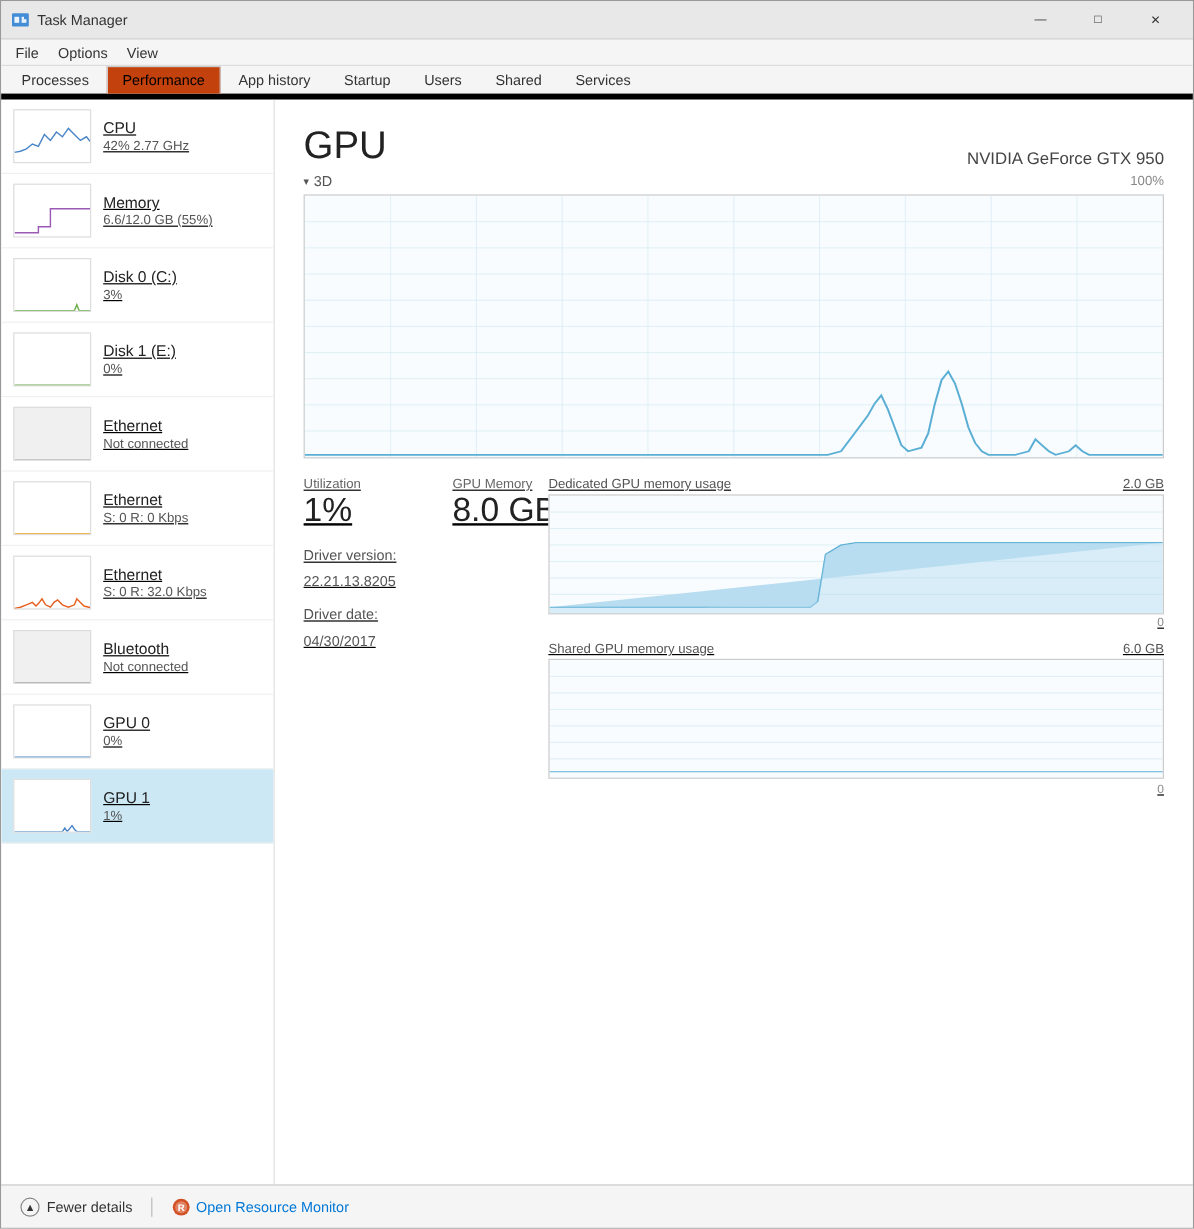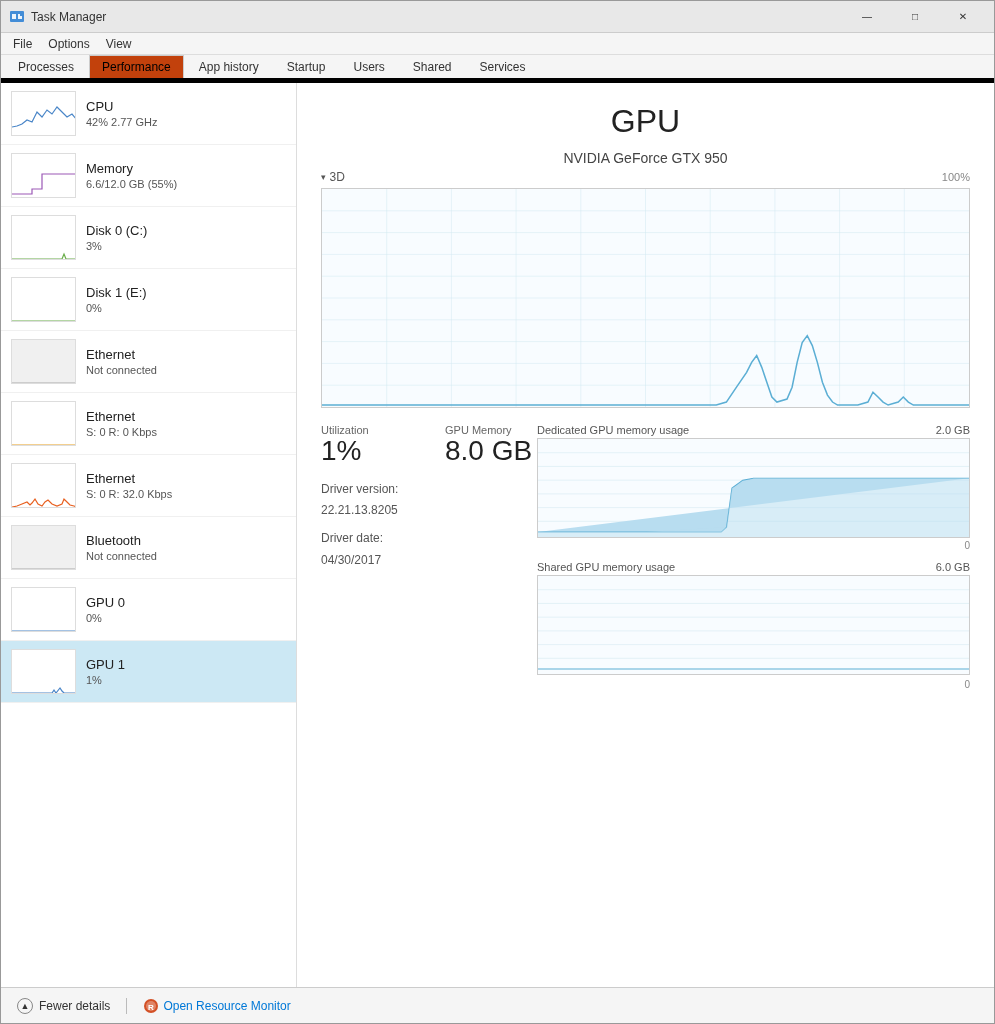--- a/index.html
+++ b/index.html
@@ -16,51 +16,51 @@
     .menubar { background: #f5f5f5; height: 22px; display: flex; align-items: center; padding: 0 4px; border-bottom: 1px solid #ddd; }
     .menu-item { padding: 2px 8px; font-size: 12px; cursor: pointer; color: #333; }
 
     .tabbar { background: #f5f5f5; height: 28px; display: flex; align-items: flex-end; padding: 0 4px; border-bottom: 5px solid #000000; }
     .tab { padding: 4px 12px; font-size: 12px; cursor: pointer; color: #333; border: 1px solid transparent; border-bottom: none; margin-right: 2px; background: transparent; }
     .tab.active { background: #c2410c; border-color: #ccc; border-bottom-color: white; color: #000; }
 
     .content { display: flex; flex: 1; overflow: hidden; }
 
     
-    .sidebar { width: 296px; background: white; border-right: 1px solid #ddd; overflow-y: auto; }
+    .sidebar { width: 228px; background: white; border-right: 1px solid #ddd; overflow-y: auto; text-decoration: underline; }
     .sidebar-item { display: flex; align-items: center; padding: 8px 10px; cursor: pointer; border-bottom: 1px solid #f0f0f0; }
     .sidebar-item.active { background: #cce8f4; }
     .sidebar-thumb { width: 65px; height: 45px; border: 1px solid #ddd; margin-right: 10px; flex-shrink: 0; position: relative; overflow: hidden; background: white; }
     .sidebar-info { flex: 1; }
     .sidebar-name { font-size: 13px; color: #222; font-weight: 400; }
     .sidebar-value { font-size: 11px; color: #555; margin-top: 2px; }
 
     
     .main { flex: 1; background: white; padding: 20px 24px; overflow-y: auto; }
 
-    .gpu-header { display: flex; justify-content: space-between; align-items: center; margin-bottom: 4px; flex-direction: column; }
+    .gpu-header { display: flex; justify-content: space-between; align-items: flex-end; margin-bottom: 4px; }
     .gpu-title { font-size: 32px; font-weight: 300; color: #222; }
     .gpu-model { font-size: 14px; color: #444; text-align: right; margin-top: 10px; }
 
     .section-label { font-size: 12px; color: #555; margin-bottom: 4px; display: flex; align-items: center; gap: 4px; }
 
     .chart-area { border: 1px solid #ccc; background: #f8fcff; position: relative; margin-bottom: 16px; }
 
     
     .stats-row { display: flex; gap: 24px; margin-bottom: 12px; }
     .stat-block { min-width: 100px; }
     .stat-label { font-size: 11px; color: #666; }
     .stat-value { font-size: 28px; font-weight: 300; color: #222; line-height: 1.1; }
 
     .info-block { font-size: 12px; color: #555; line-height: 1.8; }
     .bottom-chart-wrap { position: relative; }
     .bottom-chart-label { font-size: 11px; color: #555; margin-bottom: 2px; display: flex; justify-content: space-between; }
     .bottom-chart-area { border: 1px solid #ccc; background: #f8fcff; position: relative; }
 
-    .lower-row { display: flex; gap: 16px; margin-top: 12px; }
+    .lower-row { display: flex; gap: 4px; margin-top: 12px; text-decoration: underline; }
     .lower-left { width: 200px; flex-shrink: 0; }
     .lower-right { flex: 1; }
 
     
     .footer { height: 36px; background: #f5f5f5; border-top: 1px solid #ccc; display: flex; align-items: center; padding: 0 16px; gap: 16px; }
     .footer-btn { display: flex; align-items: center; gap: 6px; color: #333; cursor: pointer; font-size: 12px; }
     .footer-divider { width: 1px; height: 16px; background: #bbb; }
     .footer-link { color: #0078d7; cursor: pointer; font-size: 12px; display: flex; align-items: center; gap: 4px; }
 
     svg text { font-family: 'Segoe UI', Tahoma, sans-serif; }

